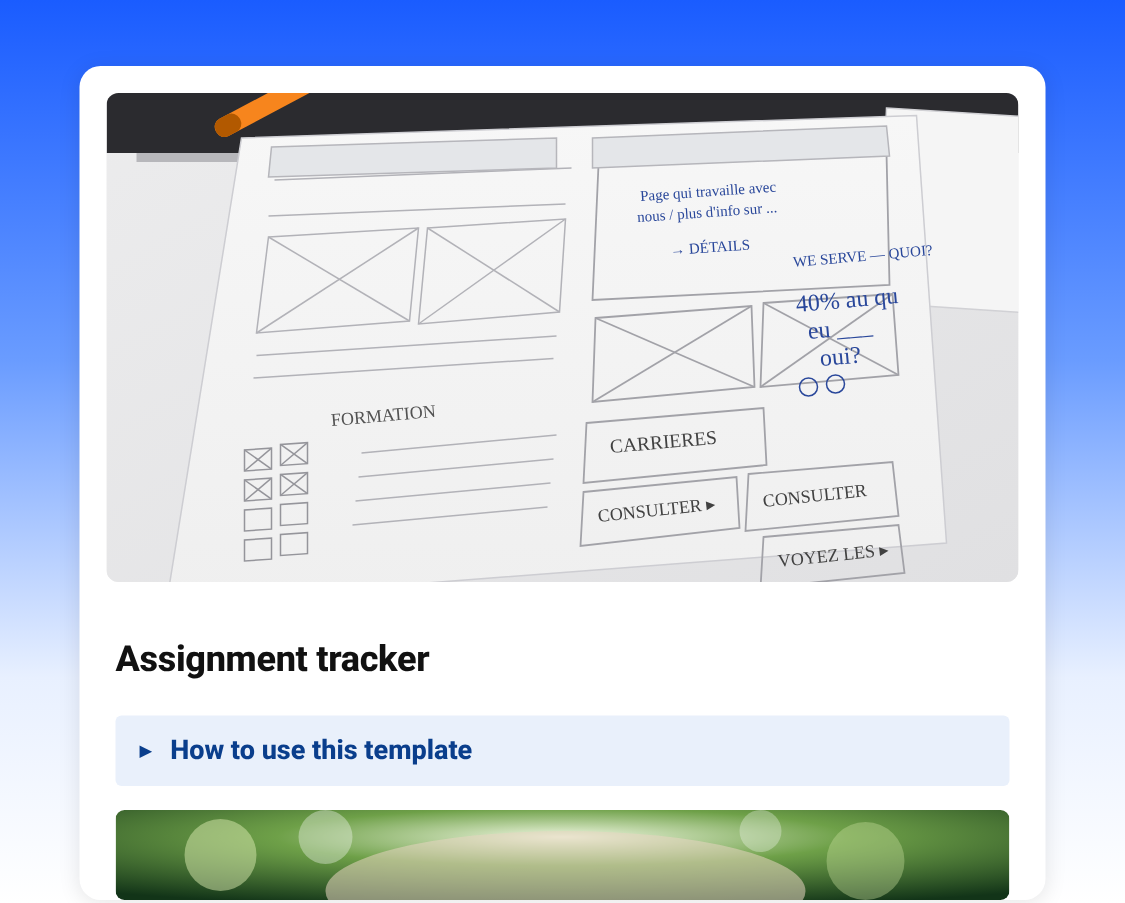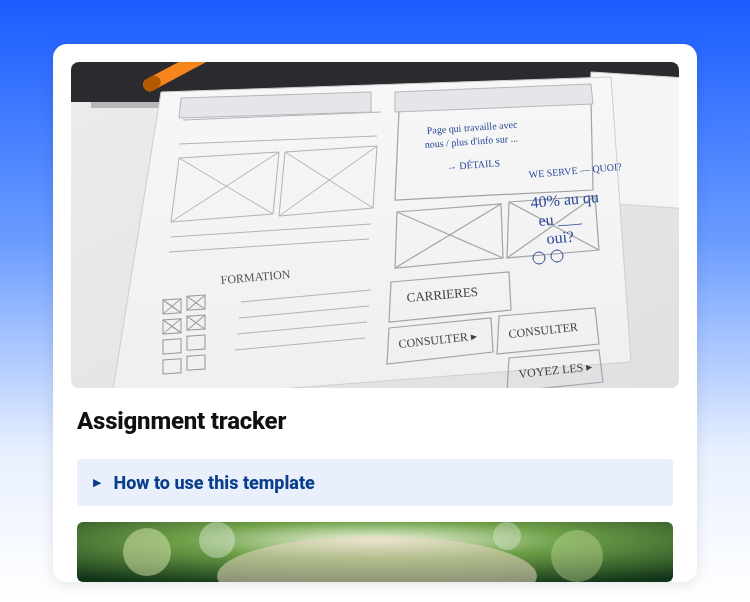--- a/index.html
+++ b/index.html
@@ -20,21 +20,21 @@
   }
   .hero {
     width: 100%;
     height: 326px;
     border-radius: 8px;
     overflow: hidden;
     position: relative;
     background: #efefef;
   }
   .hero svg { display: block; width: 100%; height: 100%; }
-  .title-block { padding: 19px 6px 24px 6px; }
+  .title-block { padding: 37px 6px 24px 6px; }
   .title {
     font-size: 24px;
     font-weight: 800;
     color: #111;
     letter-spacing: -0.2px;
   }
   .callout {
     margin: 0 6px 16px 6px;
     background: #e9f0fb;
     border-radius: 4px;

